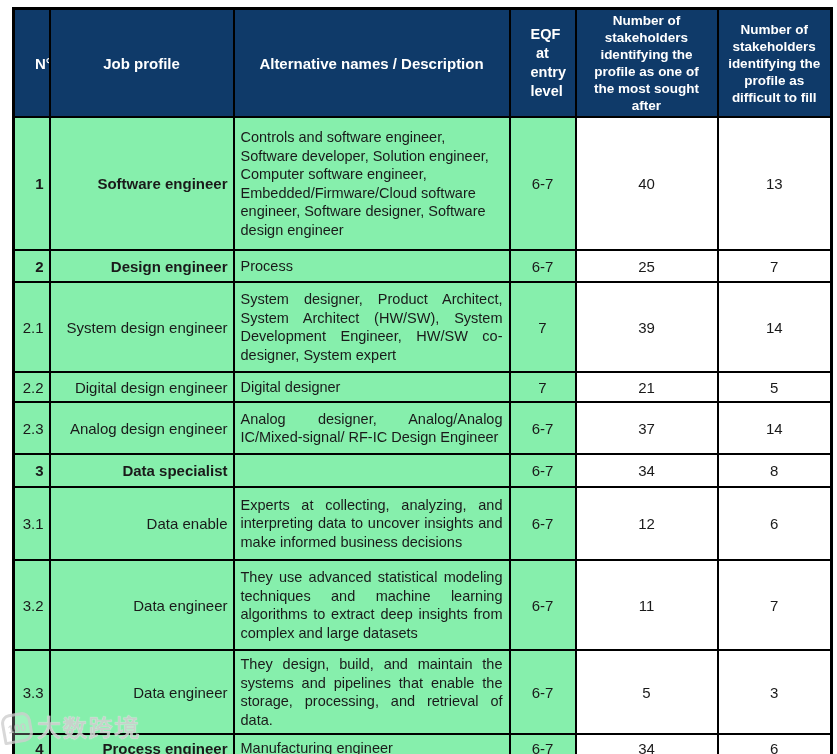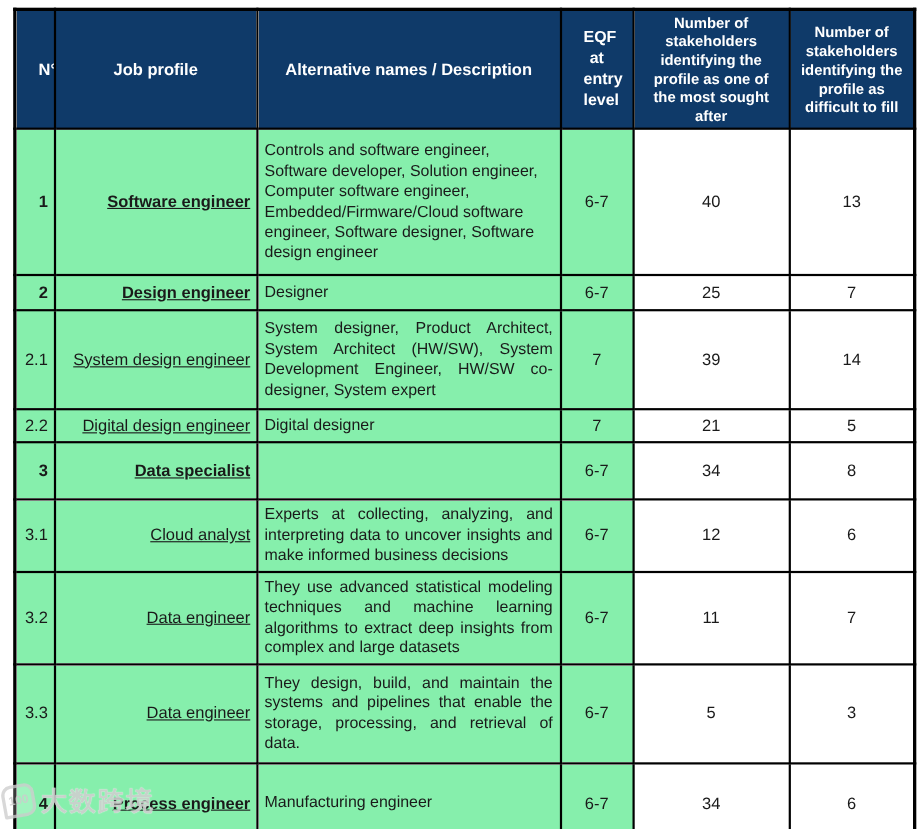--- a/index.html
+++ b/index.html
@@ -33,21 +33,21 @@
   }
   th.th-eqf { font-size:14.5px; }
   th.th-small { font-size:13.5px; line-height:17px; padding:2px 6px; }
   td {
     background:#86efac;
     font-size:14.5px;
     vertical-align:middle;
     color:#1a1a1a;
   }
   td.no   { text-align:right; padding-right:5px; font-size:15px; }
-  td.job  { text-align:right; padding-right:5px; font-size:15px;text-decoration:underline; }
+  td.job  { text-align:right; padding-right:5px; font-size:15px; }
   tr.main td.no, tr.main td.job { font-weight:bold; }
   td.desc { text-align:left; padding:4px 6px; line-height:18.5px; }
   td.desc.justify { text-align:justify; }
   td.eqf  { text-align:center; font-size:15px; }
   td.count{ background:#ffffff; text-align:center; font-size:15px; }
   
   tbody tr:nth-child(1)  { height:133px; }
   tbody tr:nth-child(2)  { height:32px; }
   tbody tr:nth-child(3)  { height:90px; }
   tbody tr:nth-child(4)  { height:30px; }
@@ -120,52 +120,60 @@
       <td class="no">1</td>
       <td class="job">Software engineer</td>
       <td class="desc">Controls and software engineer, Software developer, Solution engineer, Computer software engineer, Embedded/Firmware/Cloud software engineer, Software designer, Software design engineer</td>
       <td class="eqf">6-7</td>
       <td class="count c1">40</td>
       <td class="count c2">13</td>
     </tr>
         <tr class="main">
       <td class="no">2</td>
       <td class="job">Design engineer</td>
-      <td class="desc">Designer</td>
+      <td class="desc">Process</td>
       <td class="eqf">6-7</td>
       <td class="count c1">25</td>
       <td class="count c2">7</td>
     </tr>
         <tr>
       <td class="no">2.1</td>
       <td class="job">System design engineer</td>
       <td class="desc justify">System designer, Product Architect, System Architect (HW/SW), System Development Engineer, HW/SW co-designer, System expert</td>
       <td class="eqf">7</td>
       <td class="count c1">39</td>
       <td class="count c2">14</td>
     </tr>
         <tr>
       <td class="no">2.2</td>
       <td class="job">Digital design engineer</td>
       <td class="desc">Digital designer</td>
       <td class="eqf">7</td>
       <td class="count c1">21</td>
       <td class="count c2">5</td>
     </tr>
+        <tr>
+      <td class="no">2.3</td>
+      <td class="job">Analog design engineer</td>
+      <td class="desc justify">Analog designer, Analog/Analog IC/Mixed-signal/ RF-IC Design Engineer</td>
+      <td class="eqf">6-7</td>
+      <td class="count c1">37</td>
+      <td class="count c2">14</td>
+    </tr>
         <tr class="main">
       <td class="no">3</td>
       <td class="job">Data specialist</td>
       <td class="desc"></td>
       <td class="eqf">6-7</td>
       <td class="count c1">34</td>
       <td class="count c2">8</td>
     </tr>
         <tr>
       <td class="no">3.1</td>
-      <td class="job">Cloud analyst</td>
+      <td class="job">Data enable</td>
       <td class="desc justify">Experts at collecting, analyzing, and interpreting data to uncover insights and make informed business decisions</td>
       <td class="eqf">6-7</td>
       <td class="count c1">12</td>
       <td class="count c2">6</td>
     </tr>
         <tr>
       <td class="no">3.2</td>
       <td class="job">Data engineer</td>
       <td class="desc justify">They use advanced statistical modeling techniques and machine learning algorithms to extract deep insights from complex and large datasets</td>
       <td class="eqf">6-7</td>

